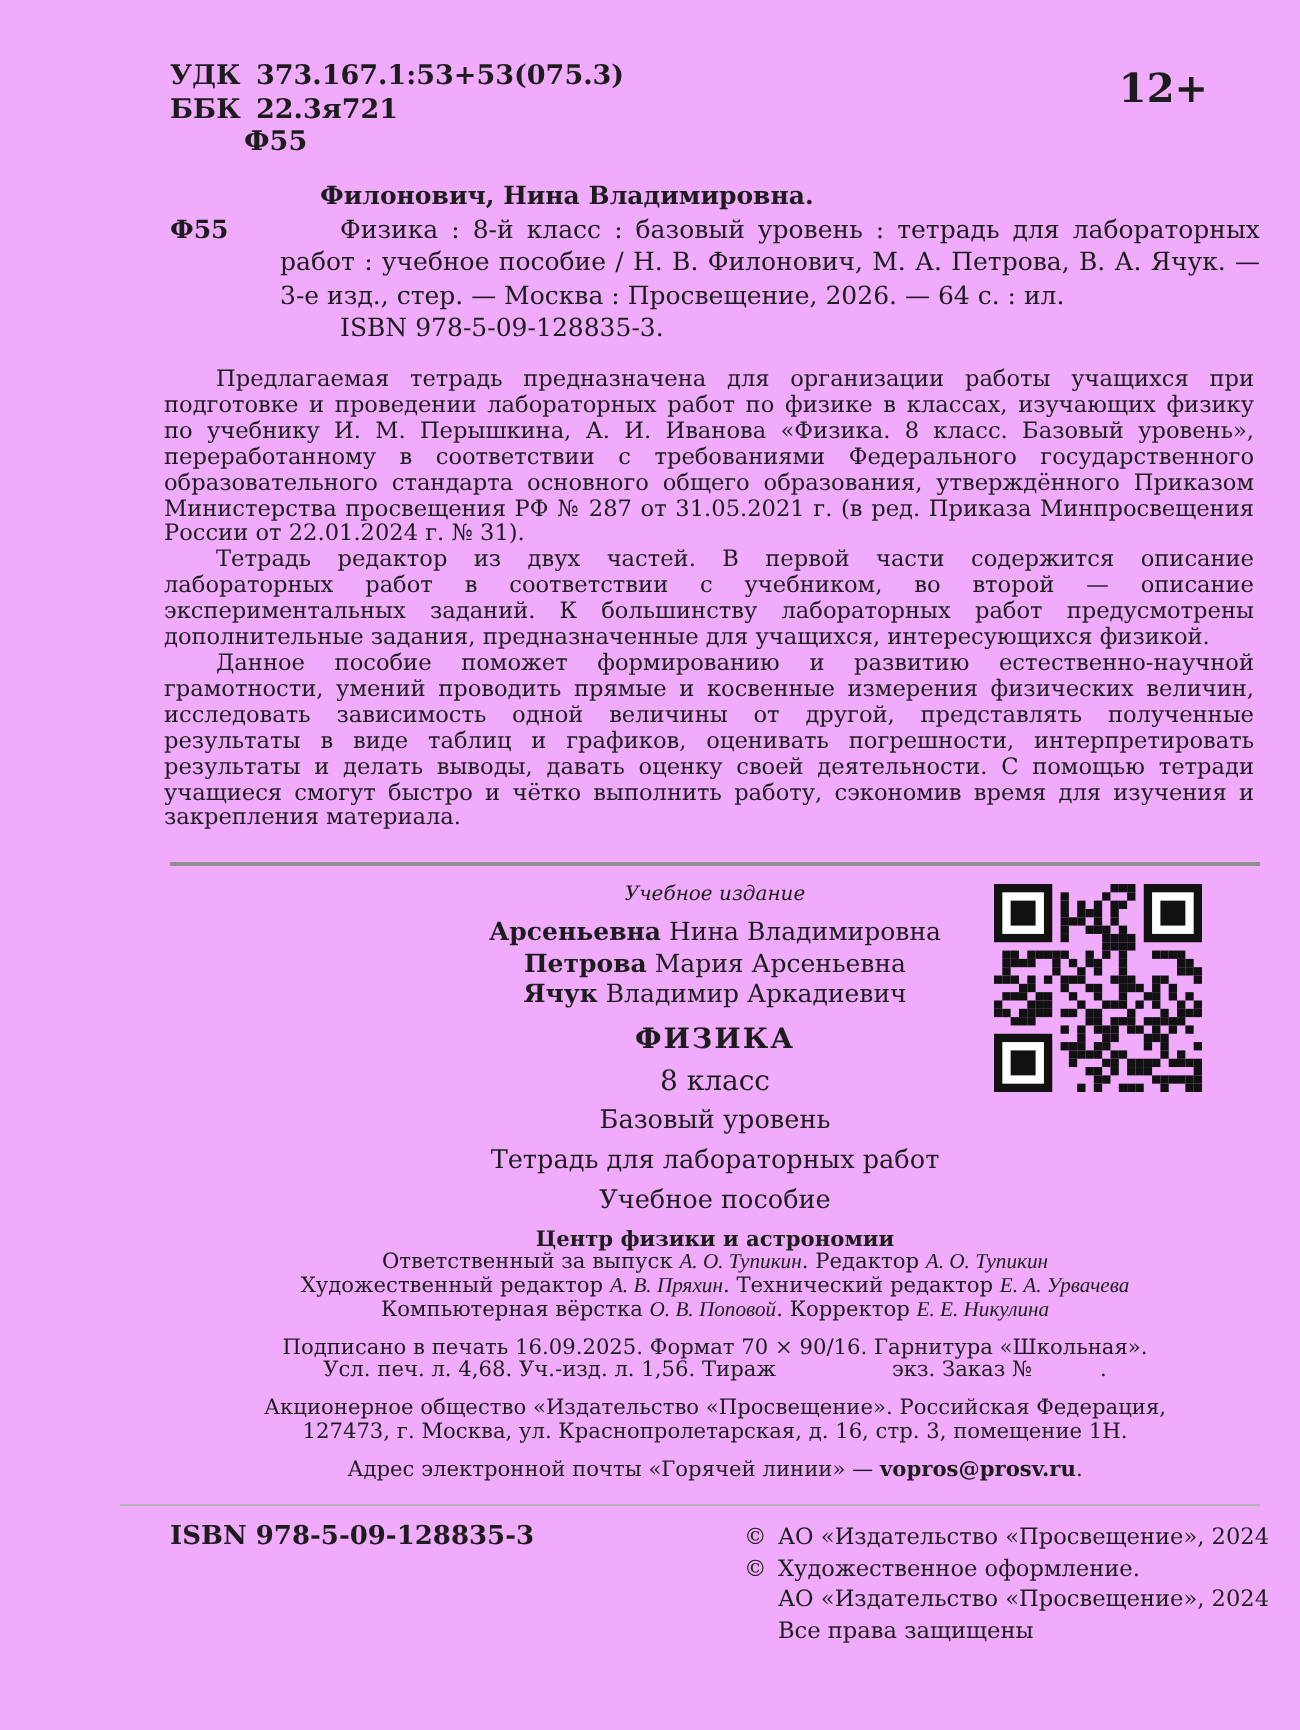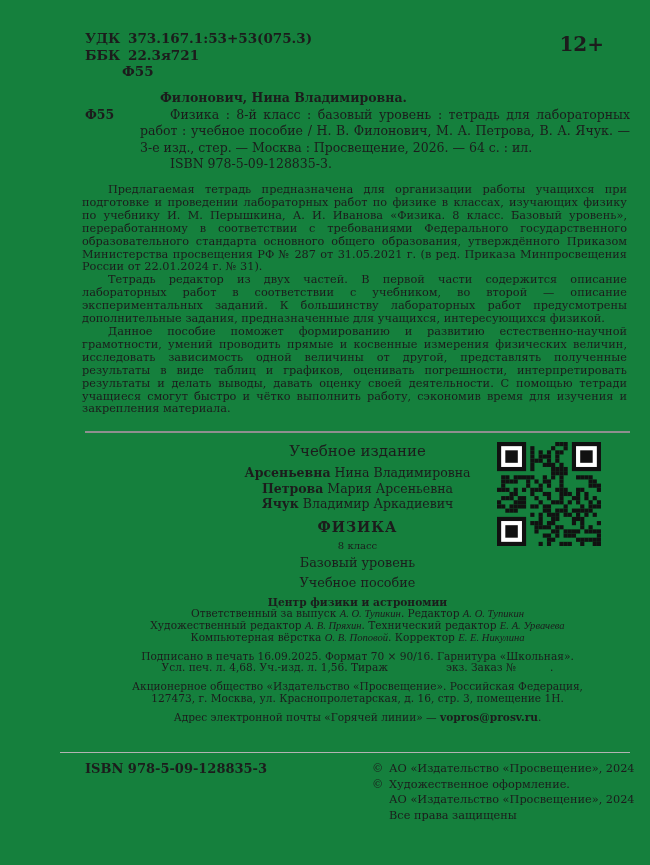--- a/index.html
+++ b/index.html
@@ -1,19 +1,19 @@
 <!DOCTYPE html>
 <html lang="ru"><head>
 <meta charset="utf-8">
 <style>
   * { margin:0; padding:0; box-sizing:border-box; }
   html,body { background:#e8e8e8; }
   .page {
     position:relative; width:650px; height:865px; margin:0 auto;
-    background:#15803d; color:#1c1c1c;
+    background:#f0abfc; color:#1c1c1c;
     font-family:"DejaVu Serif","Liberation Serif",serif;
     overflow:hidden;
   }
   
   .top-block { position:absolute; left:85px; top:30px; font-size:13.5px; font-weight:bold; line-height:16.5px; }
   .code-row { display:flex; }
   .code-row .lbl { width:43px; }
   .code-only { margin-left:37px; }
   .age-badge { position:absolute; top:32px; right:46px; font-size:20px; font-weight:bold; }
   
@@ -25,25 +25,25 @@
   .record-isbn { margin-left:30px; }
   
   .annotation { position:absolute; left:82px; top:184px; width:545px; font-size:11.3px; line-height:12.9px; }
   .annotation p { text-align:justify; text-align-last:left; text-indent:26px; hyphens:auto; }
   .repeat-codes { margin-top:2px; text-align:right; font-weight:bold; font-size:11.5px; line-height:14px; }
   
   .rule-mid { position:absolute; left:85px; top:431px; width:545px; height:2px; background:#8f8f8f; }
   .rule-bottom { position:absolute; left:60px; top:752px; width:570px; height:1px; background:#b3b3b3; }
   
   .mid { position:absolute; left:85px; top:438px; width:545px; text-align:center; }
-  .edition-kind { font-size:15px; padding-top:4px; }
+  .edition-kind { font-style:italic; font-size:10px; padding-top:4px; }
   .authors { margin-top:5px; font-size:12.5px; line-height:15.5px; }
   .authors b { font-weight:bold; }
   .book-title { margin-top:7px; font-size:14px; font-weight:bold; letter-spacing:1px; }
-  .book-grade { margin-top:5px; font-size:10px; }
+  .book-grade { margin-top:5px; font-size:14px; }
   .book-line { margin-top:3px; font-size:12.8px; line-height:17px; }
   .small { font-size:10.6px; line-height:11.8px; }
   .credits { margin-top:6px; }
   .credits .bold-line { font-weight:bold; }
   .credits i { font-style:italic;font-family:Liberation Serif, serif; }
   .print-info { margin-top:7px; }
   .gap-wide { display:inline-block; width:58px; }
   .gap-small { display:inline-block; width:34px; }
   .publisher { margin-top:7px; }
   .hotline { margin-top:7px; }
@@ -96,20 +96,21 @@
 
     <div class="authors">
       <div><b>Арсеньевна</b><span> Нина Владимировна</span></div>
       <div><b>Петрова</b><span> Мария Арсеньевна</span></div>
       <div><b>Ячук</b><span> Владимир Аркадиевич</span></div>
     </div>
 
     <div class="book-title">ФИЗИКА</div>
     <div class="book-grade">8 класс</div>
     <div class="book-line">Базовый уровень</div>
+    <div class="book-line">Тетрадь для лабораторных работ</div>
     <div class="book-line">Учебное пособие</div>
 
     <div class="credits small">
       <div class="bold-line">Центр физики и астрономии</div>
       <div><span>Ответственный за выпуск </span><i>А. О. Тупикин</i><span>. Редактор </span><i>А. О. Тупикин</i></div>
       <div><span>Художественный редактор </span><i>А. В. Пряхин</i><span>. Технический редактор </span><i>Е. А. Урвачева</i></div>
       <div><span>Компьютерная вёрстка </span><i>О. В. Поповой</i><span>. Корректор </span><i>Е. Е. Никулина</i></div>
     </div>
 
     <div class="print-info small">

